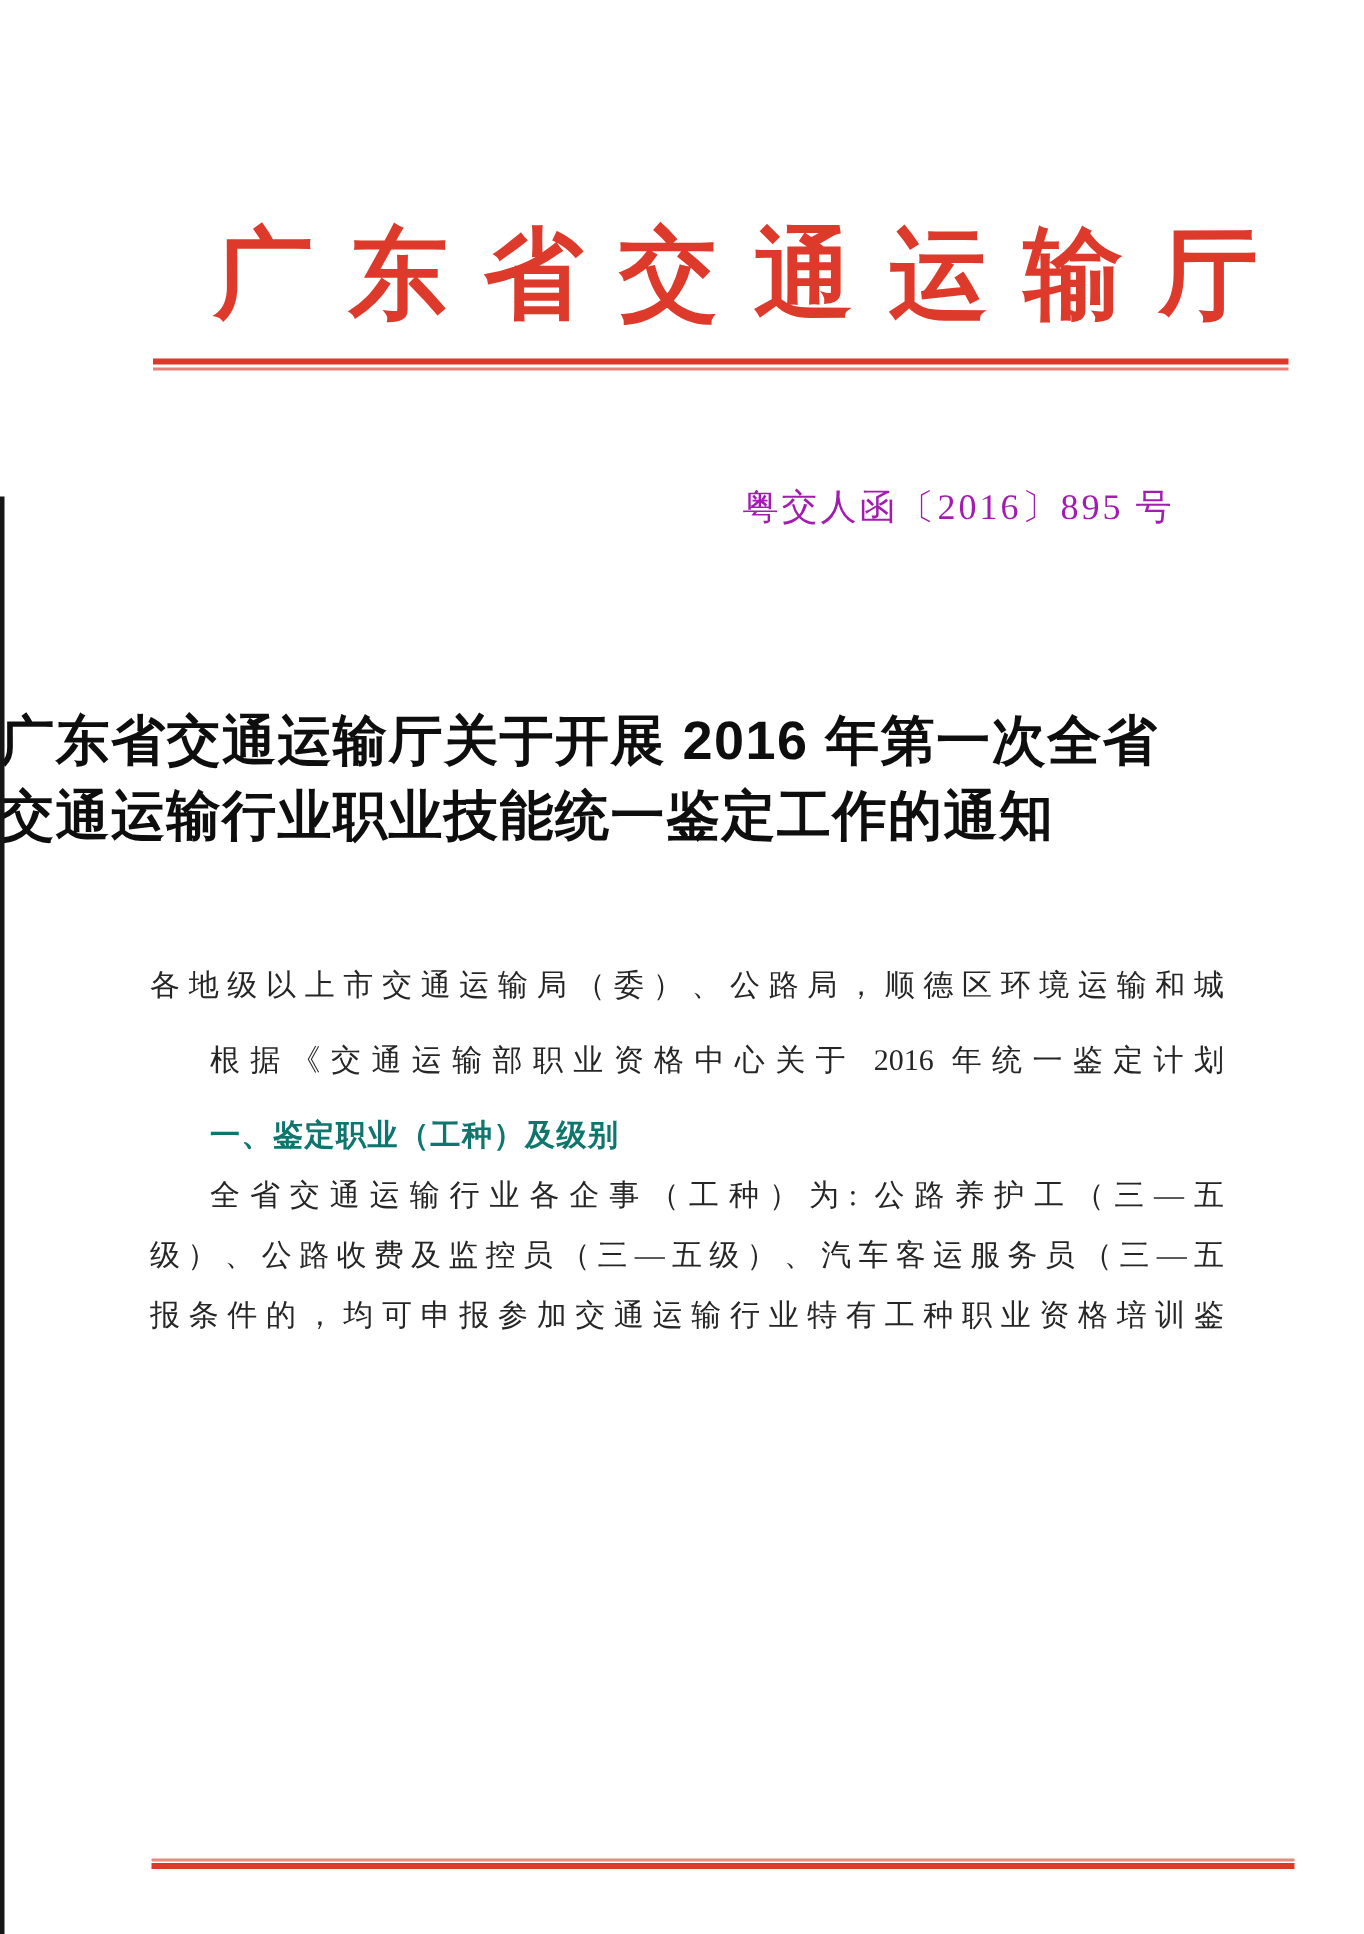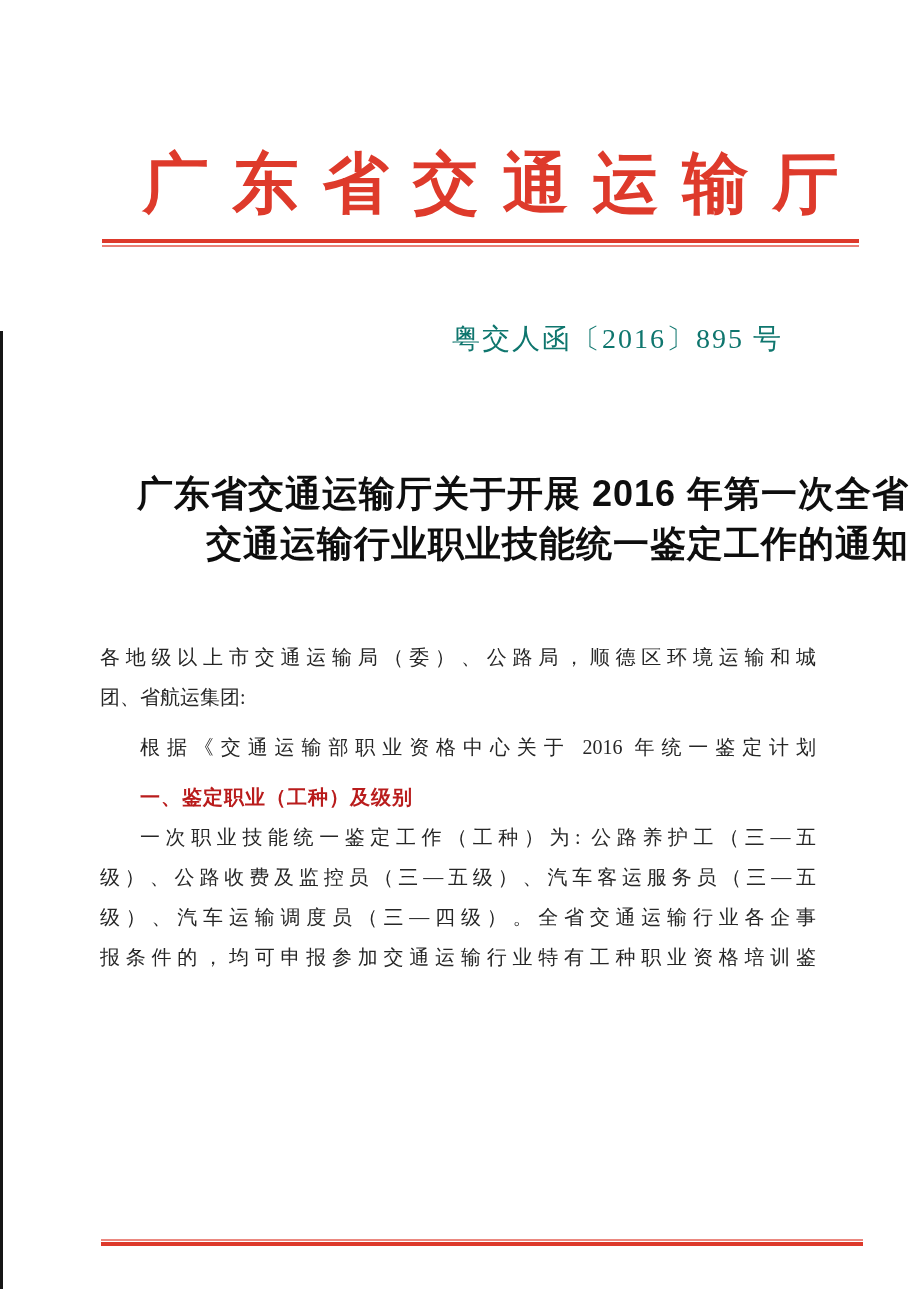--- a/index.html
+++ b/index.html
@@ -45,34 +45,34 @@
   .rule-bottom { position: absolute; top: 1196px; left: 101px; width: 762px; }
   .rule-bottom .thin  { height: 2px; background: #e2564a; opacity: 0.7; }
   .rule-bottom .gap   { height: 1px; }
   .rule-bottom .thick { height: 4px; background: #dd392b; }
 
   
   .doc-number {
     position: absolute;
     top: 279px;
     right: 126px;
-    font-size: 28px;
+    font-size: 24px;
     line-height: 34px;
     letter-spacing: 2px;
-    color: #0f766e;
+    color: #a21caf;
     white-space: nowrap;
   }
 
   
   .doc-title {
     position: absolute;
     top: 426px;
     left: 0;
-    right: 0;
-    text-align: right;
+    right: 16px;
+    text-align: left;
     font-family: "Liberation Sans", "DejaVu Sans", sans-serif;
     font-weight: bold;
     color: #0e0e0e;
     font-size: 36px;
     line-height: 50px;
     letter-spacing: 1px;
   }
   .doc-title .t-line { height: 50px; white-space: nowrap; }
 
   
@@ -89,21 +89,21 @@
     line-height: 40px;
     text-align: justify;
     white-space: normal;
   }
   .line.fill { text-align-last: justify; }
   .line.indent { text-indent: 2em; }
   .line.gap-before { margin-top: 10px; }
   .line.heading {
     font-family: Liberation Sans, sans-serif;
     font-weight: bold;
-    color: #b91c1c;
+    color: #0f766e;
     letter-spacing: 1px;
   }
 
   
   .scan-edge-left {
     position: absolute;
     left: 0; top: 288px; bottom: 10px;
     width: 3px;
     background: #161616;
   }
@@ -130,29 +130,27 @@
   <div class="doc-number">粤交人函〔2016〕895 号</div>
 
   <div class="doc-title">
     <div class="t-line">广东省交通运输厅关于开展 2016 年第一次全省</div>
     <div class="t-line">交通运输行业职业技能统一鉴定工作的通知</div>
   </div>
 
   <div class="doc-body">
 
     <div class="line fill">各地级以上市交通运输局（委）、公路局，顺德区环境运输和城</div>
-    <div class="line">团、省航运集团:</div>
 
     <div class="line fill indent gap-before">根据《交通运输部职业资格中心关于 2016 年统一鉴定计划</div>
 
     <div class="line heading indent gap-before">一、鉴定职业（工种）及级别</div>
 
-    <div class="line fill indent">一次职业技能统一鉴定工作（工种）为: 公路养护工（三—五</div>
+    <div class="line fill indent">全省交通运输行业各企事（工种）为: 公路养护工（三—五</div>
     <div class="line fill">级）、公路收费及监控员（三—五级）、汽车客运服务员（三—五</div>
-    <div class="line fill">级）、汽车运输调度员（三—四级）。全省交通运输行业各企事</div>
     <div class="line fill">报条件的，均可申报参加交通运输行业特有工种职业资格培训鉴</div>
   </div>
 
   <div class="rule-bottom">
     <div class="thin"></div>
     <div class="gap"></div>
     <div class="thick"></div>
   </div>
 
   <div class="scan-edge-left"></div>

